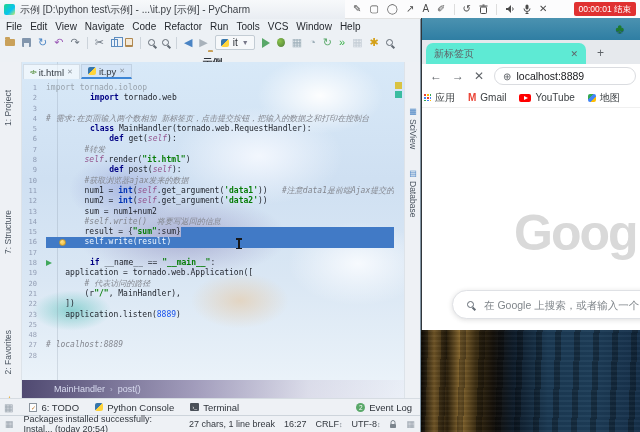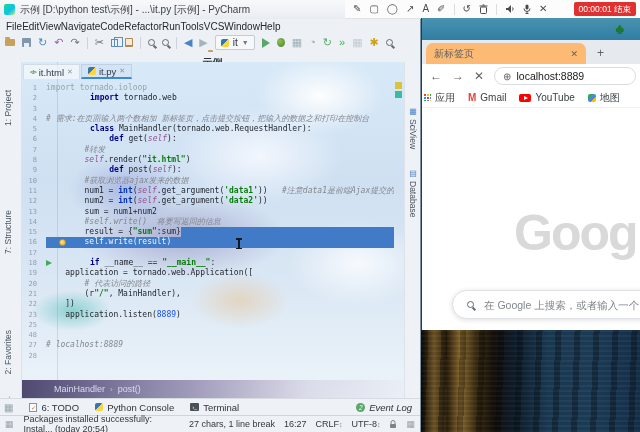--- a/index.html
+++ b/index.html
@@ -17,21 +17,21 @@
 
   
   .pycharm{position:absolute;left:0;top:0;width:421px;height:432px;background:#edf1f5;
            border-right:1px solid #7f93a3;overflow:hidden;}
   .titlebar{position:absolute;left:0;top:0;width:100%;height:19px;
             background:linear-gradient(#f7f9fb,#e9edf2);display:flex;align-items:center;
             padding:9px 4px;overflow:hidden;}
   .pc-logo{width:11px;height:11px;border-radius:2px;flex:0 0 auto;
            background:linear-gradient(135deg,#21d789 0%,#07c3f2 60%,#fcf84a 110%);margin-right:5px;}
   .title-text{font-size:10px;color:#3b3f45;white-space:nowrap;}
-  .menubar{position:absolute;left:0;top:19px;width:100%;height:14px;display:flex;gap:0;
+  .menubar{position:absolute;left:0;top:19px;width:100%;height:14px;display:flex;gap:8px;
            padding:0 16px 0 6px;align-items:center;}
   .menubar span{font-size:10px;color:#24282e;cursor:default;}
   .toolbar{position:absolute;left:0;top:33px;width:100%;height:19px;display:flex;align-items:center;
            gap:7px;padding-left:5px;}
   .tb-ic{font-size:11px;line-height:11px;color:#6c7680;}
   .tb-sep{width:1px;height:12px;background:#ccd3da;}
   .runbox{display:flex;align-items:center;gap:4px;border:1px solid #c3ccd4;background:#f6f8fa;
           border-radius:2px;height:15px;padding:0 5px;font-size:10px;color:#2a2e34;}
   .chev{font-size:7px;color:#778;}
   .py-ic{display:inline-block;width:8px;height:8px;border-radius:2px;
@@ -122,21 +122,21 @@
   
   .twbar{position:absolute;left:0;top:398px;width:100%;height:17px;background:#eef1f5;
          border-top:1px solid #d6dce2;display:flex;align-items:center;gap:16px;padding-left:4px;
          font-size:9.5px;color:#2e333a;}
   .tw-switch{font-size:10px;color:#99a3ad;}
   .twbtn{display:flex;align-items:center;gap:4px;}
   .todo-ic{display:inline-block;width:8px;height:9px;border:1px solid #8a939c;background:#fdfdfd;
            font-size:6px;line-height:8px;text-align:center;color:#c07a2d;}
   .term-ic{display:inline-block;width:9px;height:8px;background:#4a5058;color:#fff;font-size:5px;
            line-height:8px;text-align:center;border-radius:1px;}
-  .eventlog{margin-left:auto;margin-right:8px;display:flex;align-items:center;gap:4px;font-style:italic;}
+  .eventlog{margin-left:auto;margin-right:8px;display:flex;align-items:center;gap:4px;}
   .badge{width:9px;height:9px;border-radius:50%;background:#59a869;color:#fff;font-size:6.5px;
          line-height:9px;text-align:center;}
   .statusbar{position:absolute;left:0;top:415px;width:100%;height:17px;background:#eef1f5;
              border-top:1px solid #cdd4db;display:flex;align-items:center;font-size:9px;color:#33383f;
              padding:0 5px;gap:10px;}
   .sb-right{margin-left:auto;display:flex;align-items:center;gap:9px;white-space:nowrap;}
   .updn{font-size:7px;color:#7b848d;}
   .sb-grid{font-size:9px;color:#9aa3ad;}
 
   
@@ -148,21 +148,21 @@
              padding:0 5px;border-radius:2px;white-space:nowrap;}
 
   
   .browser{position:absolute;left:421px;top:18px;width:219px;height:312px;background:#fff;overflow:hidden;
            border-left:1px solid #30363b;}
   .b-frame{position:absolute;left:0;top:0;width:100%;height:22px;
            background:linear-gradient(#4b92b0,#2f7ea3);}
   .tree-icon{position:absolute;right:16px;top:3px;font-size:13px;color:#1e7a2e;
              text-shadow:0 1px 0 rgba(0,0,0,.3);}
   .tabstrip{position:absolute;left:0;top:22px;width:100%;height:24px;background:#e6e9ed;}
-  .btab{position:absolute;left:4px;top:3px;width:160px;height:21px;background:#fdba74;
+  .btab{position:absolute;left:4px;top:3px;width:160px;height:21px;background:#5eead4;
         border-radius:7px 7px 0 0;display:flex;align-items:center;padding:0 8px;
         font-size:10px;color:#5f6368;}
   .btab-x{margin-left:auto;font-size:9px;color:#5f6368;}
   .newtab-plus{position:absolute;left:175px;top:6px;font-size:12px;color:#5f6368;}
   .b-toolbar{position:absolute;left:0;top:46px;width:100%;height:24px;background:#fff;
              display:flex;align-items:center;gap:10px;padding-left:8px;}
   .nav-ic{font-size:12px;color:#5f6368;line-height:12px;}
   .addr{flex:1;height:18px;margin-right:4px;border:1px solid #dadce0;border-radius:9px;background:#fff;
         display:flex;align-items:center;gap:5px;padding:0 8px;overflow:hidden;}
   .globe{font-size:10px;color:#5f6368;}

